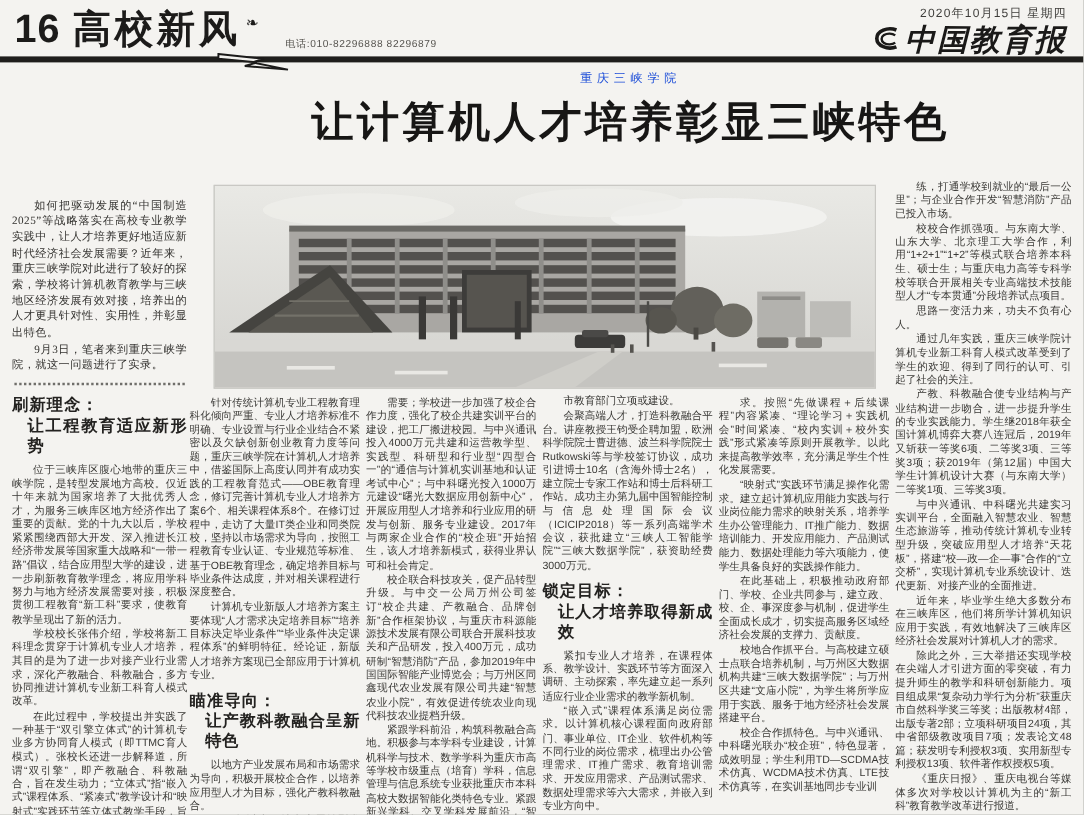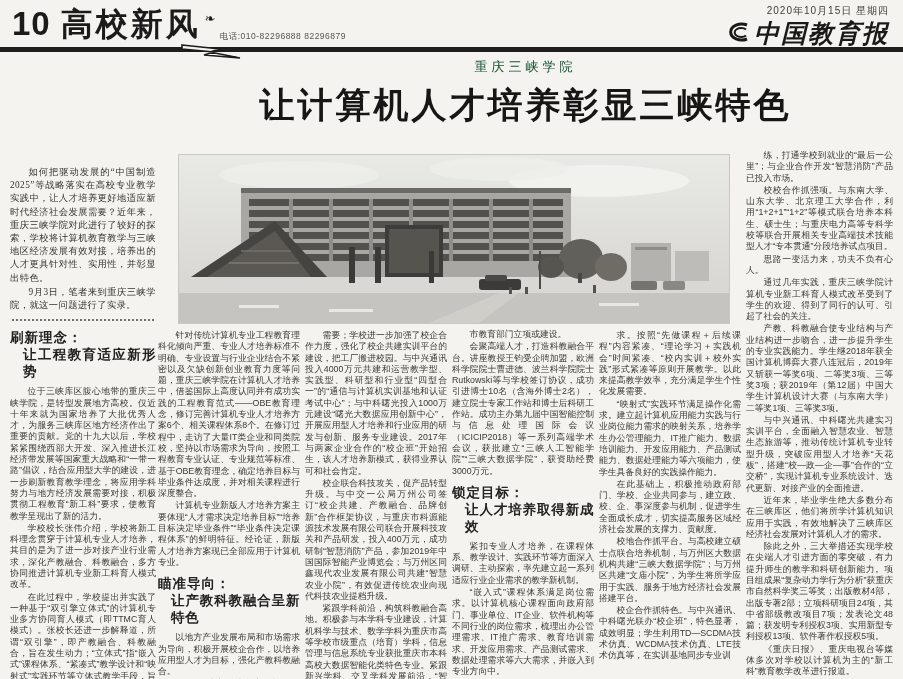--- a/index.html
+++ b/index.html
@@ -4,31 +4,31 @@
 <style>
   html,body{margin:0;padding:0;}
   body{background:#9a9a96;font-family:"Liberation Sans","DejaVu Sans",sans-serif;}
   .page{position:relative;width:903px;height:679px;background:#f4f3f0;overflow:hidden;color:#2c2b29;margin:0 auto;}
 
   
   .hdr-left{position:absolute;left:12px;top:4px;display:flex;align-items:flex-end;}
   .page-num{font-size:33px;font-weight:bold;letter-spacing:1px;color:#1c1b1a;line-height:40px;}
   .sec-title{font-size:32px;font-weight:bold;letter-spacing:3px;color:#1c1b1a;margin-left:10px;line-height:40px;}
   .ornament{font-size:13px;color:#1c1b1a;margin-left:4px;line-height:18px;align-self:flex-start;margin-top:6px;}
-  .phone{font-size:8.5px;color:#56544f;margin-left:4px;line-height:16px;letter-spacing:0.5px;text-align:center;}
+  .phone{font-size:8.5px;color:#56544f;margin-left:22px;line-height:16px;letter-spacing:0.5px;text-align:center;}
   .hdr-right{position:absolute;right:14px;top:4px;text-align:right;}
   .date-line{font-size:10px;color:#3d3c39;letter-spacing:1px;}
   .masthead{display:flex;align-items:center;justify-content:flex-end;margin-top:2px;}
-  .masthead-title{font-family:Liberation Serif, serif;font-style:italic;font-weight:bold;font-size:25px;color:#1a1918;letter-spacing:2px;line-height:28px;}
+  .masthead-title{font-family:Liberation Sans, sans-serif;font-style:italic;font-weight:bold;font-size:25px;color:#1a1918;letter-spacing:2px;line-height:28px;}
   .hdr-rule{position:absolute;left:0;top:47px;width:903px;height:5px;background:#1f1e1c;}
   .flash{position:absolute;left:180px;top:42px;width:64px;height:26px;}
 
   
   .title-block{position:absolute;left:160px;right:12px;top:58px;text-align:center;}
-  .kicker{font-size:13px;letter-spacing:4px;color:#14532d;}
+  .kicker{font-size:10px;letter-spacing:4px;color:#1d4ed8;}
   .headline{font-family:"Liberation Serif","DejaVu Serif",serif;font-size:35px;font-weight:bold;letter-spacing:3px;color:#171615;margin-top:6px;}
 
   
   .photo{position:absolute;left:178px;top:154px;width:550px;height:168px;border:1px solid #c9c8c4;background:#dddcd8;}
   .photo svg{display:block;}
 
   
   .col{position:absolute;overflow:hidden;text-align:justify;}
   .col p{margin:0 0 1px 0;font-size:8.8px;line-height:11.3px;color:#393835;text-indent:2em;}
   #col1{left:10px;top:150px;width:146px;height:529px;margin-top:16px;}
@@ -46,21 +46,21 @@
   .sec-head .l2{font-size:13.5px;font-weight:bold;color:#232220;letter-spacing:0.5px;line-height:17px;padding-left:13px;}
 
   .byline{font-size:9.5px;font-weight:bold;color:#2e2d2a;text-align:right;letter-spacing:2px;margin-top:3px;text-indent:0;}
 </style>
 </head>
 <body>
 
 <div class="page">
 
   <div class="hdr-left">
-    <span class="page-num">10</span>
+    <span class="page-num">16</span>
     <span class="sec-title">高校新风</span>
     <span class="ornament">❧</span>
     <span class="phone">电话:010-82296888  82296879</span>
   </div>
   <div class="hdr-right">
     <div class="date-line">2020年10月15日 星期四</div>
     <div class="masthead">
       <span style="margin-right:4px;">
         <svg width="26" height="22" viewBox="0 0 26 22" aria-hidden="true">
           <path d="M23 4 A 11 8 0 1 0 23 18" fill="none" stroke="#1a1918" stroke-width="3"></path>

